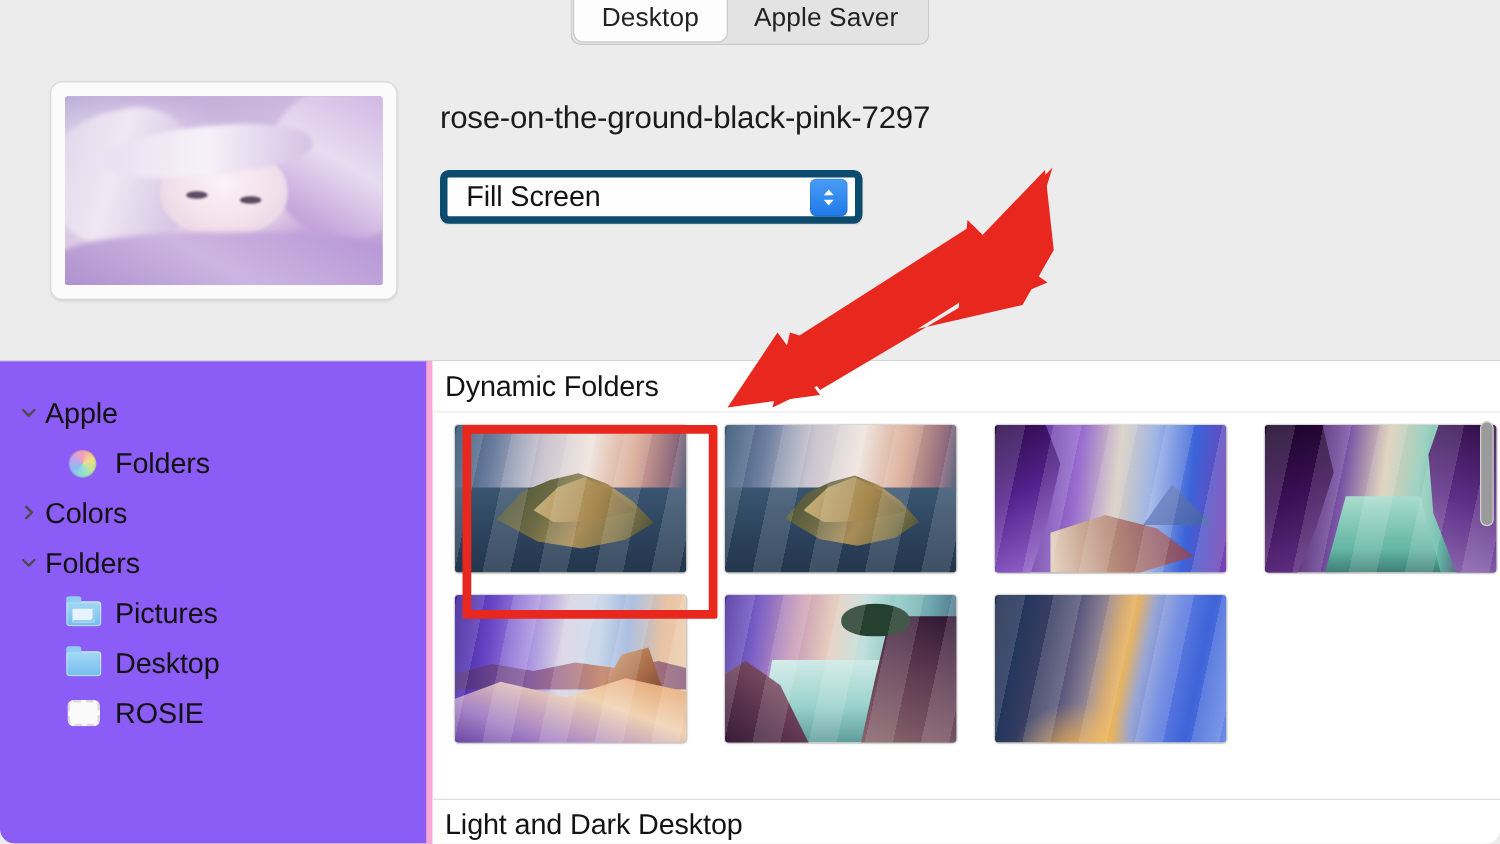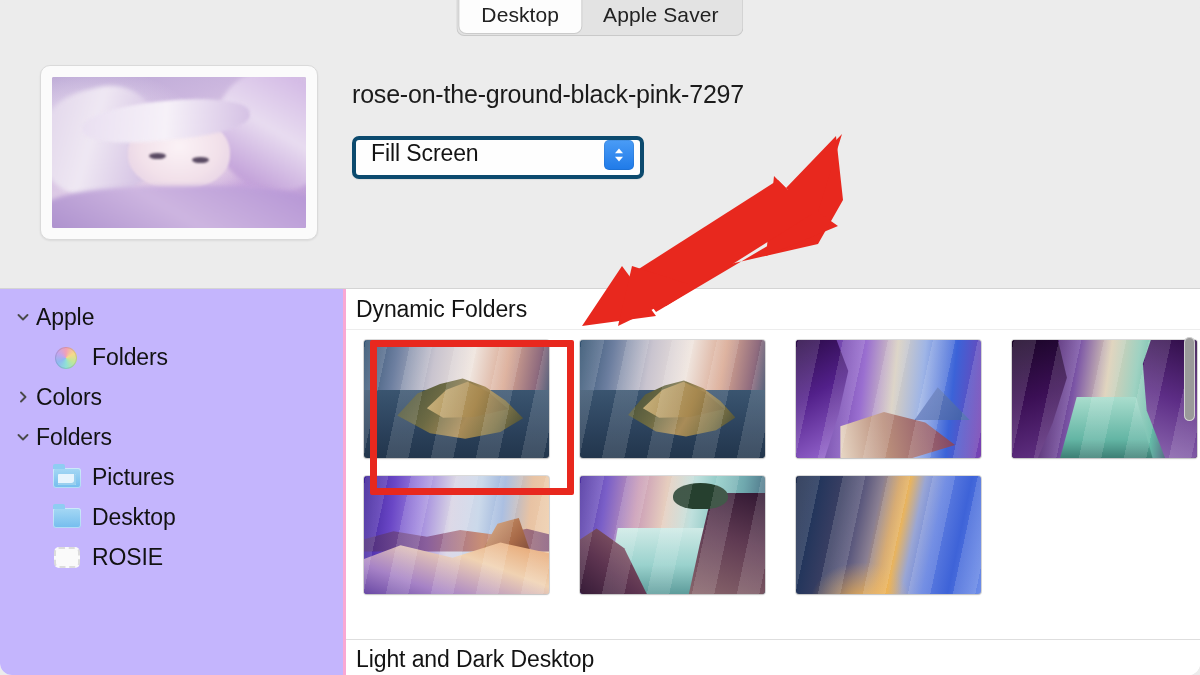--- a/index.html
+++ b/index.html
@@ -156,28 +156,28 @@
     font-size: 25px;
     letter-spacing: -0.2px;
     color: #1b1b1b;
     white-space: nowrap;
   }
 
   .popup {
     position: absolute;
     left: 352px;
     top: 100px;
-    width: 292px;
+    width: 338px;
     height: 43px;
     background: #fefefe;
-    border: 4px solid #0c4a6e;
+    border: 6px solid #0c4a6e;
     border-radius: 7px;
     box-shadow: 0 1px 1px rgba(0,0,0,0.07);
     display: flex;
-    align-items: flex-start;
+    align-items: center;
   }
   .popup-label {
     flex: 1;
     padding-left: 15px;
     font-size: 23px;
     letter-spacing: -0.1px;
     color: #131313;
     white-space: nowrap;
     overflow: hidden;
   }
@@ -201,23 +201,23 @@
     width: 1200px;
     height: 387px;
     background: #ffffff;
     border-top: 1px solid #d4d4d4;
     display: flex;
   }
 
   .sidebar {
     width: 346px;
     height: 100%;
-    background: #c4b5fd;
-    border-right: 3px solid #f9a8d4;
-    padding-top: 8px;
+    background: #8b5cf6;
+    border-right: 5px solid #f9a8d4;
+    padding-top: 21px;
     overflow: hidden;
   }
 
   .src-row {
     display: flex;
     align-items: center;
     height: 40px;
     font-size: 23px;
     letter-spacing: -0.1px;
     color: #121212;

